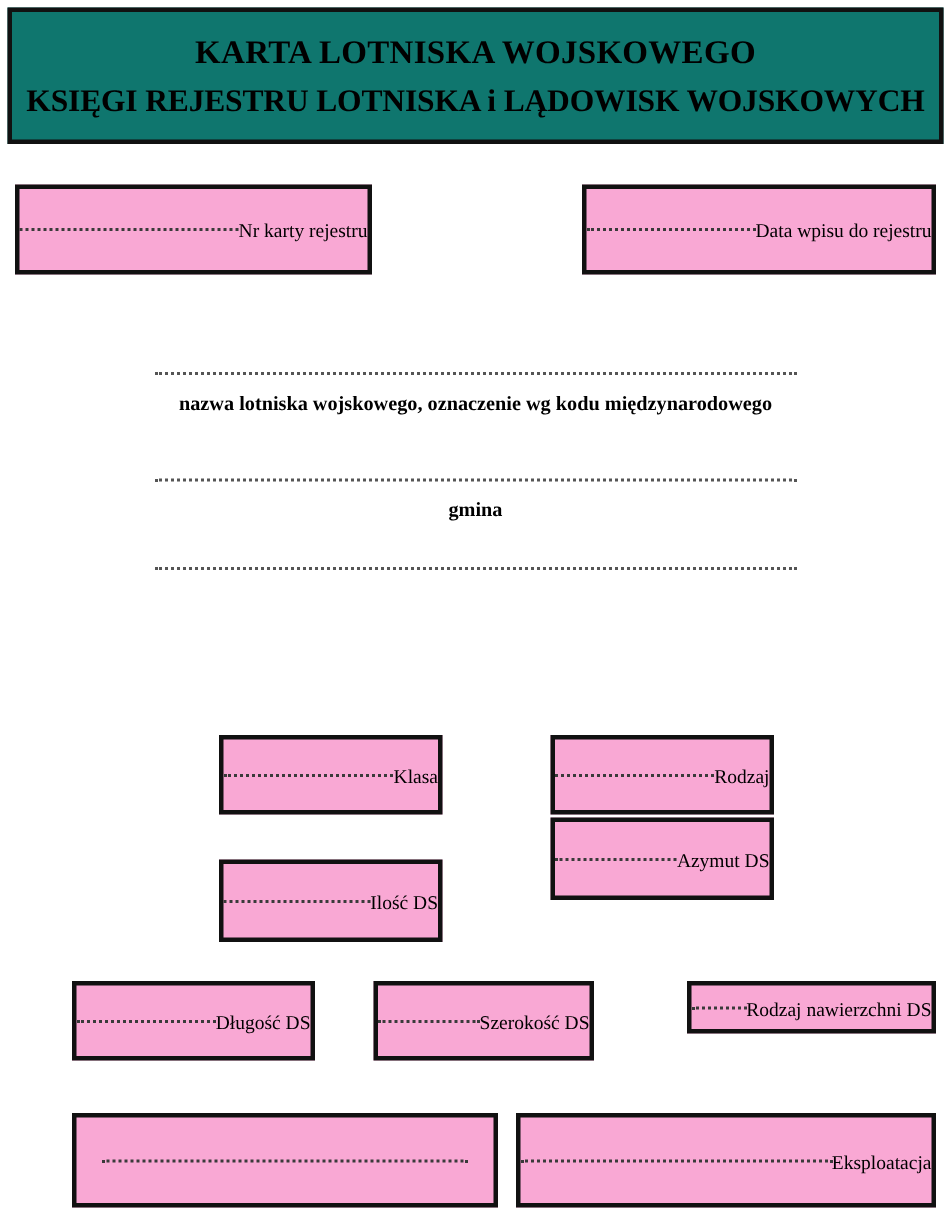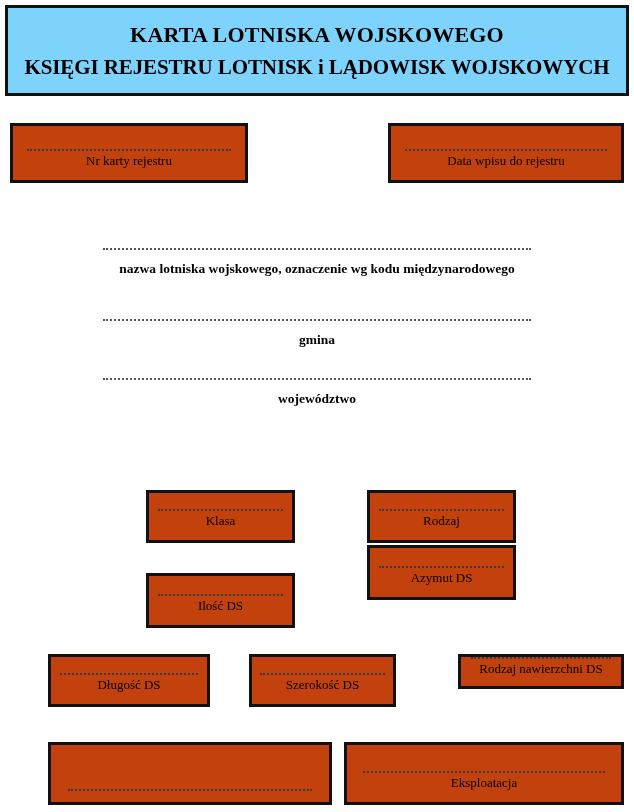--- a/index.html
+++ b/index.html
@@ -22,21 +22,21 @@
     left: 5px;
     top: 5px;
     width: 624px;
     height: 91px;
     border: 3px solid #111111;
     box-sizing: border-box;
     display: flex;
     flex-direction: column;
     align-items: center;
     justify-content: center;
-    background: #7dd3fc;
+    background: #0f766e;
   }
   .title-line-1 {
     font-weight: bold;
     font-size: 22px;
     letter-spacing: 0.2px;
     line-height: 1.25;
     text-align: center;
     white-space: nowrap;
   }
   .title-line-2 {
@@ -47,23 +47,23 @@
     text-align: center;
     white-space: nowrap;
     margin-top: 6px;
   }
 
   
   .fbox {
     position: absolute;
     border: 3px solid #111111;
     box-sizing: border-box;
-    background: #c2410c;
+    background: #f9a8d4;
     display: flex;
-    flex-direction: column;
+    flex-direction: row;
     justify-content: flex-end;
     align-items: center;
   }
   .fbox .dots {
     width: 88%;
     border-bottom: 2px dotted #3a3a3a;
     height: 0;
     margin: 0 auto;
   }
   .fbox .flabel {
@@ -116,21 +116,21 @@
   }
   #dline-nazwa { top: 248px; }
   #dline-gmina { top: 319px; }
   #dline-wojewodztwo { top: 378px; }
 </style>
 </head>
 <body>
 
 <div class="title-box">
   <div class="title-line-1">KARTA LOTNISKA WOJSKOWEGO</div>
-  <div class="title-line-2">KSIĘGI REJESTRU LOTNISK i LĄDOWISK WOJSKOWYCH</div>
+  <div class="title-line-2">KSIĘGI REJESTRU LOTNISKA i LĄDOWISK WOJSKOWYCH</div>
 </div>
 
 <div class="fbox" id="box-nr-karty">
   <div class="dots"></div>
   <div class="flabel">Nr karty rejestru</div>
   <div class="pad-bottom"></div>
 </div>
 
 <div class="fbox" id="box-data-wpisu">
   <div class="dots"></div>
@@ -143,21 +143,20 @@
   <div class="dlabel">nazwa lotniska wojskowego, oznaczenie wg kodu międzynarodowego</div>
 </div>
 
 <div class="dline" id="dline-gmina">
   <div class="rule"></div>
   <div class="dlabel">gmina</div>
 </div>
 
 <div class="dline" id="dline-wojewodztwo">
   <div class="rule"></div>
-  <div class="dlabel">województwo</div>
 </div>
 
 <div class="fbox" id="box-klasa">
   <div class="dots"></div>
   <div class="flabel">Klasa</div>
   <div class="pad-bottom"></div>
 </div>
 
 <div class="fbox" id="box-rodzaj">
   <div class="dots"></div>

